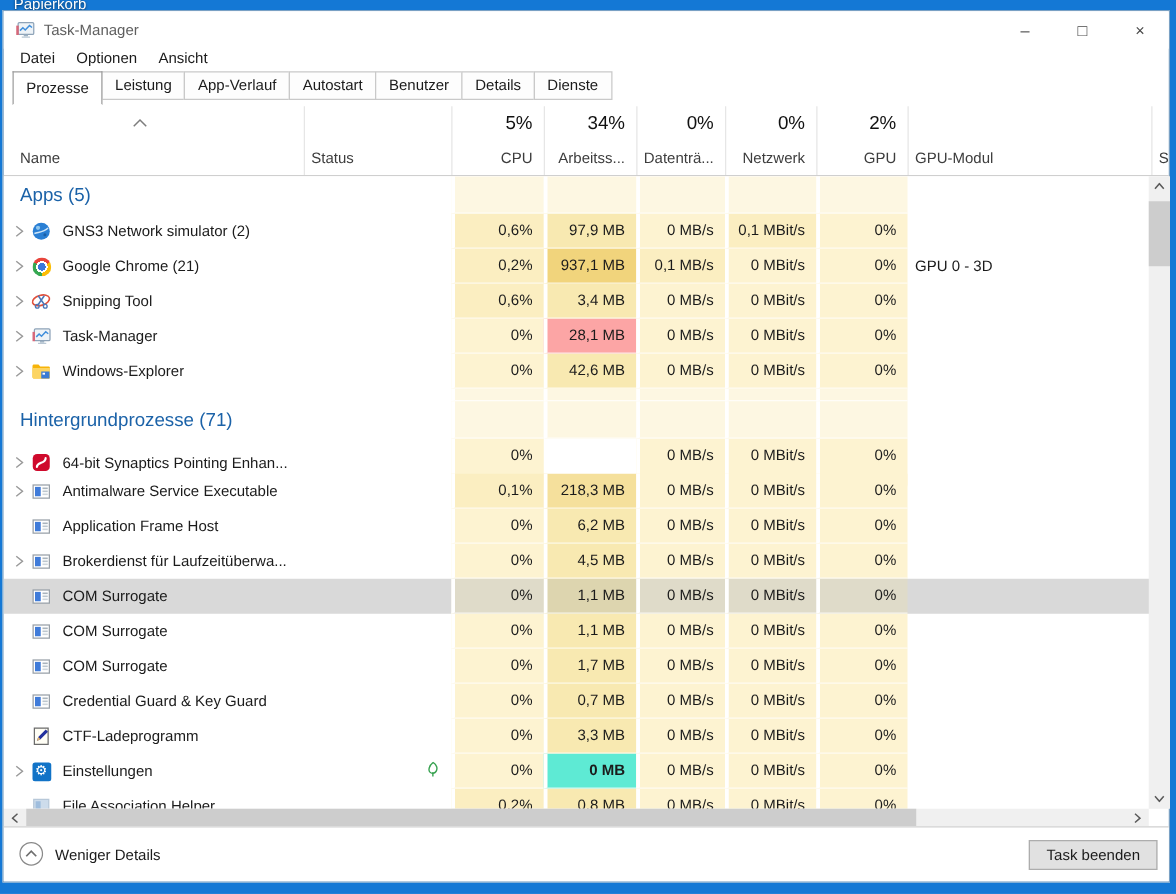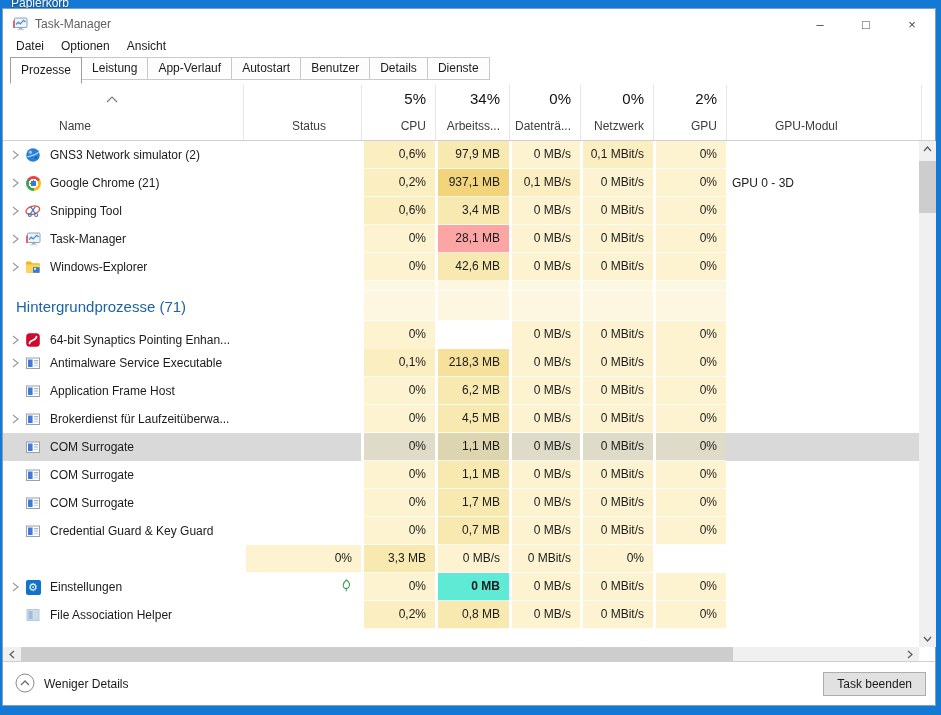--- a/index.html
+++ b/index.html
@@ -27,21 +27,21 @@
     background:#fdfdfd;border:1px solid #c9c9c9;margin-left:-1px;white-space:nowrap;}
   .tab.active{height:27px;line-height:25px;background:#fff;border:1px solid #9e9e9e;
     border-bottom:1px solid #fff;z-index:3;}
   
   #header{position:absolute;left:0;top:76px;width:932px;height:56px;display:grid;
     grid-template-columns:240px 118px 74px 74px 71px 73px 73px 195px auto;
     border-bottom:1px solid #cfcfcf;}
   .hcell{position:relative;border-left:1px solid #e6e6e6;}
   .hcell:first-child{border-left:none;}
   .hpct{position:absolute;top:5px;right:9px;font-size:15px;color:#111;}
-  .hlbl{position:absolute;bottom:7px;right:9px;font-size:12px;color:#3d3d3d;white-space:nowrap;margin-left:43px;}
+  .hlbl{position:absolute;bottom:7px;right:9px;font-size:12px;color:#3d3d3d;white-space:nowrap;}
   .hlbl.left{right:auto;left:13px;}
   .hlbl.left2{right:auto;left:5px;}
   #sort-arrow{position:absolute;left:103px;top:4px;}
   
   #viewport{position:absolute;left:0;top:132px;width:932px;height:506px;overflow:hidden;background:#fff;}
   .row{display:grid;grid-template-columns:240px 118px 74px 74px 71px 73px 73px 195px auto;
     height:28px;font-size:12px;color:#1b1b1b;}
   .row.sect{height:30px;}
   .row.spacer{height:10px;}
   .row.sel{background:#d9d9d9;}
@@ -148,20 +148,30 @@
       <div class="hcell">
         <span class="hpct"></span>
         <span class="hlbl left2">GPU-Modul</span>
       </div>
       <div class="hcell">
         <span class="hpct"></span>
         <span class="hlbl left2">S</span>
       </div>
     </div>
   <div id="viewport">
+      <div class="row sect">
+        <div class="sectlabel">Apps (5)</div>
+        <div class="heat" style="background: rgb(253, 247, 226);"></div>
+        <div class="heat" style="background: rgb(253, 247, 226);"></div>
+        <div class="heat" style="background: rgb(253, 247, 226);"></div>
+        <div class="heat" style="background: rgb(253, 247, 226);"></div>
+        <div class="heat" style="background: rgb(253, 247, 226);"></div>
+        <div class="enginecell"></div>
+        <div></div>
+      </div>
       <div class="row">
         <div class="namecell">
           <span class="exp">
             <svg width="7" height="10" viewBox="0 0 7 10">
               <path d="M1 1 6 5 1 9" fill="none" stroke="#9a9a9a" stroke-width="1.2"></path>
             </svg>
           </span>
           <span class="ric">
             <svg width="16" height="16" viewBox="0 0 16 16">
               <circle cx="8" cy="8" r="6.8" fill="#2a7fd4"></circle>
@@ -489,20 +499,31 @@
         <div class="statuscell"></div>
         <div class="heat" style="background: rgb(253, 243, 209);">0%</div>
         <div class="heat" style="background: rgb(248, 233, 177);">0,7 MB</div>
         <div class="heat" style="background: rgb(253, 243, 209);">0 MB/s</div>
         <div class="heat" style="background: rgb(253, 243, 209);">0 MBit/s</div>
         <div class="heat" style="background: rgb(253, 243, 209);">0%</div>
         <div class="enginecell"></div>
         <div></div>
       </div>
       <div class="row">
+        <div class="namecell">
+          <span class="exp"></span>
+          <span class="ric">
+            <svg width="16" height="16" viewBox="0 0 16 16">
+              <rect x="2.5" y="1.5" width="11" height="13" fill="#fffef5" stroke="#6b6b6b"></rect>
+              <path d="M4.5 11.8 5.6 8.6 11.6 2.6 13.4 4.4 7.4 10.4z" fill="#23319e"></path>
+              <path d="M4.5 11.8 5.6 8.6 7.4 10.4z" fill="#e7b86e"></path>
+            </svg>
+          </span>
+          <span class="nlabel">CTF-Ladeprogramm</span>
+        </div>
         <div class="statuscell"></div>
         <div class="heat" style="background: rgb(253, 243, 209);">0%</div>
         <div class="heat" style="background: rgb(248, 233, 177);">3,3 MB</div>
         <div class="heat" style="background: rgb(253, 243, 209);">0 MB/s</div>
         <div class="heat" style="background: rgb(253, 243, 209);">0 MBit/s</div>
         <div class="heat" style="background: rgb(253, 243, 209);">0%</div>
         <div class="enginecell"></div>
         <div></div>
       </div>
       <div class="row">

